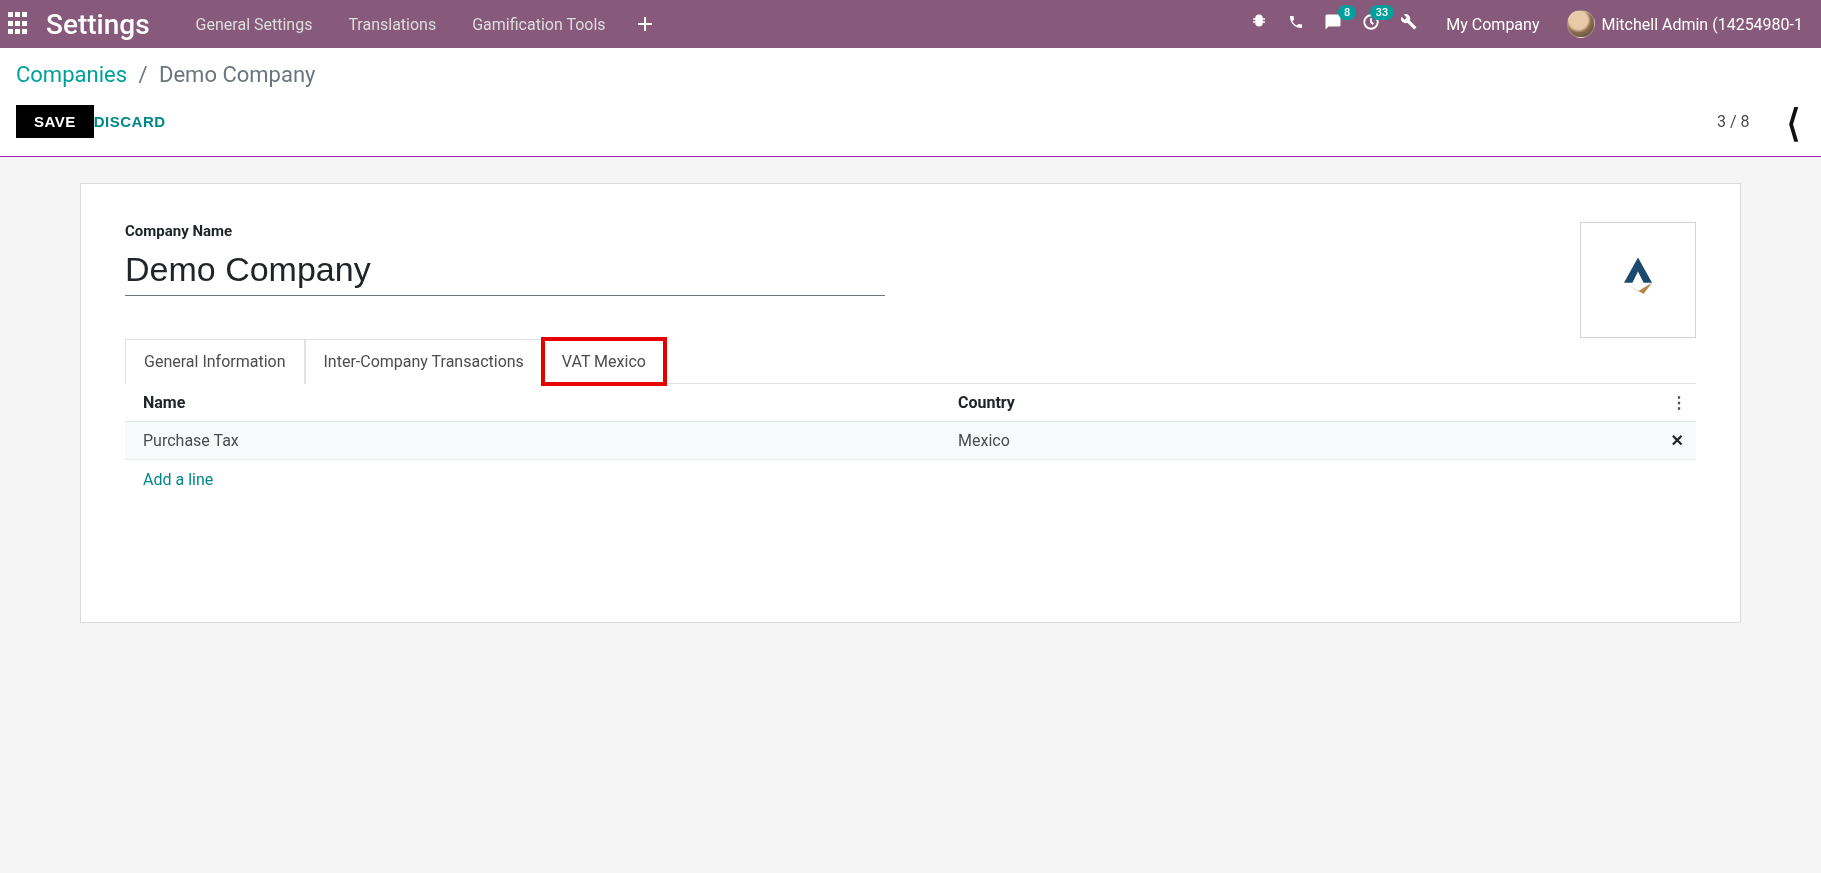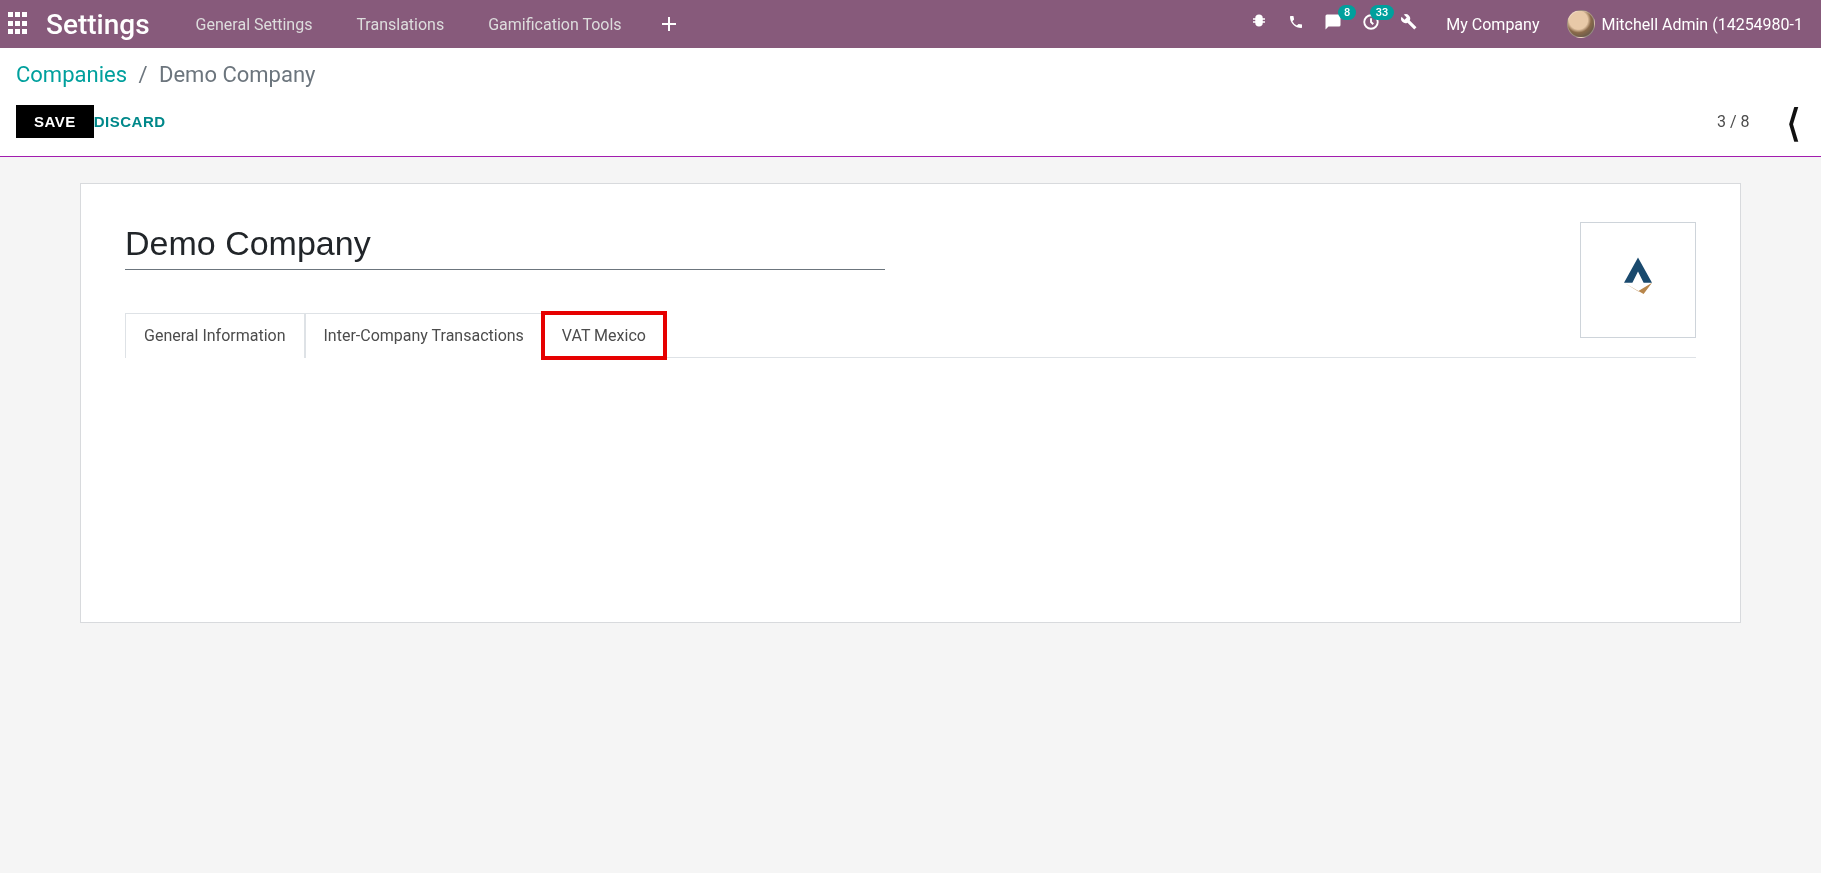--- a/index.html
+++ b/index.html
@@ -17,21 +17,21 @@
   }
   .apps-icon {
     width: 24px; height: 24px;
     display: flex; flex-wrap: wrap;
     gap: 2px;
     margin-right: 14px;
     cursor: pointer;
   }
   .apps-icon span { width: 5px; height: 5px; background: #fff; }
   .brand { font-size: 28px; font-weight: 500; margin-right: 28px; }
-  .nav-links { display: flex; align-items: center; gap: 8px; flex: 1; }
+  .nav-links { display: flex; align-items: center; gap: 0; flex: 1; }
   .nav-links a { color: #ddd; text-decoration: none; padding: 14px 18px; font-size: 16px; cursor: pointer; }
   .nav-plus { color: #fff; padding: 0 14px; font-size: 18px; cursor: pointer; }
   .nav-right { display: flex; align-items: center; gap: 20px; margin-left: auto; padding-right: 10px; }
   .nav-icon { color: #fff; font-size: 16px; cursor: pointer; position: relative; }
   .badge {
     position: absolute;
     top: -8px; right: -14px;
     background: #00a09d;
     color: #fff;
     border-radius: 10px;
@@ -185,30 +185,44 @@
     <button class="btn-discard">DISCARD</button>
     <div class="pager-wrap">
       <span>3 / 8</span>
       <span class="pager-right-arrow">❮</span>
     </div>
   </div>
 </div>
 
 <div class="sheet-wrap">
   <div class="sheet">
+    <div class="field-label">Company Name</div>
     <input class="company-name-input" value="Demo Company" style="">
     <div class="logo-box">
       <svg viewBox="0 0 100 100">
         <polygon points="50,10 75,55 60,55 50,35 40,55 25,55" fill="#1a4a6e"></polygon>
         <polygon points="25,55 50,70 75,55 60,75 25,55" fill="#b8864b"></polygon>
       </svg>
     </div>
 
     
     <div class="tabs">
       <div class="tab bordered">General Information</div>
       <div class="tab bordered">Inter-Company Transactions</div>
       <div class="tab active highlight-red">VAT Mexico</div>
     </div>
 
     
+    <div class="vat-table">
+      <div class="vr-row header">
+        <div class="col-name">Name</div>
+        <div class="col-country">Country</div>
+        <span class="header-menu">⋮</span>
+      </div>
+      <div class="vr-row data">
+        <div class="col-name">Purchase Tax</div>
+        <div class="col-country">Mexico</div>
+        <span class="row-delete">✕</span>
+      </div>
+      <div class="add-line">Add a line</div>
+    </div>
   </div>
 </div>
 
 </body></html>

